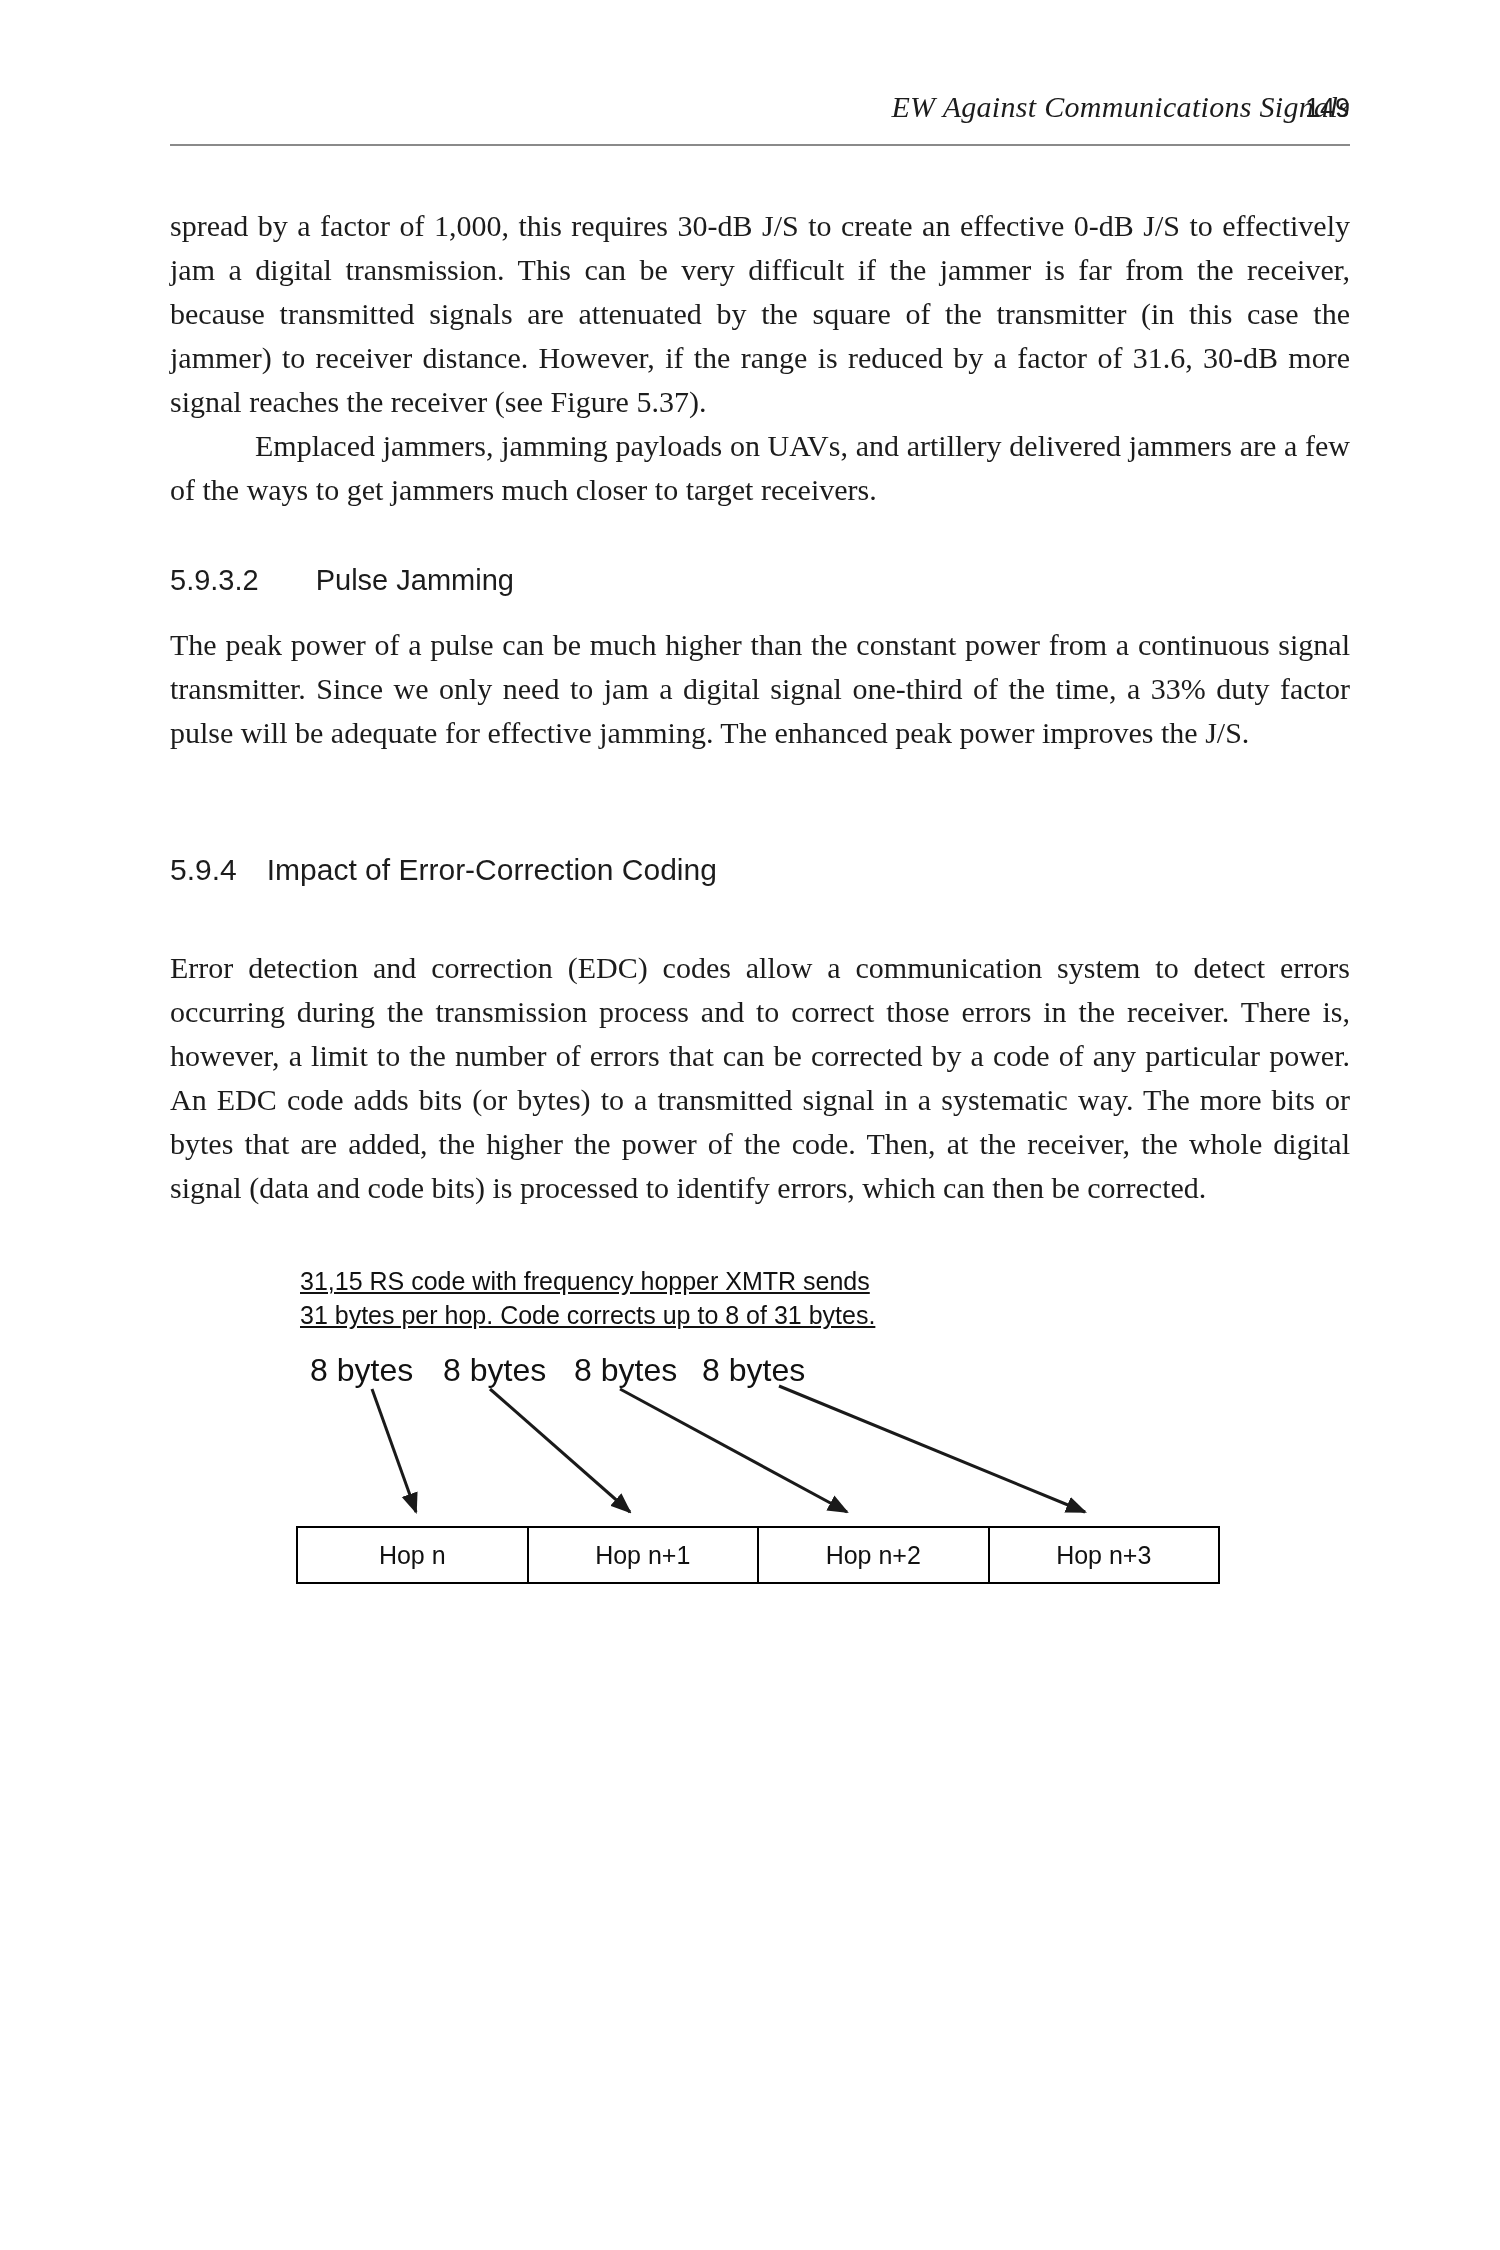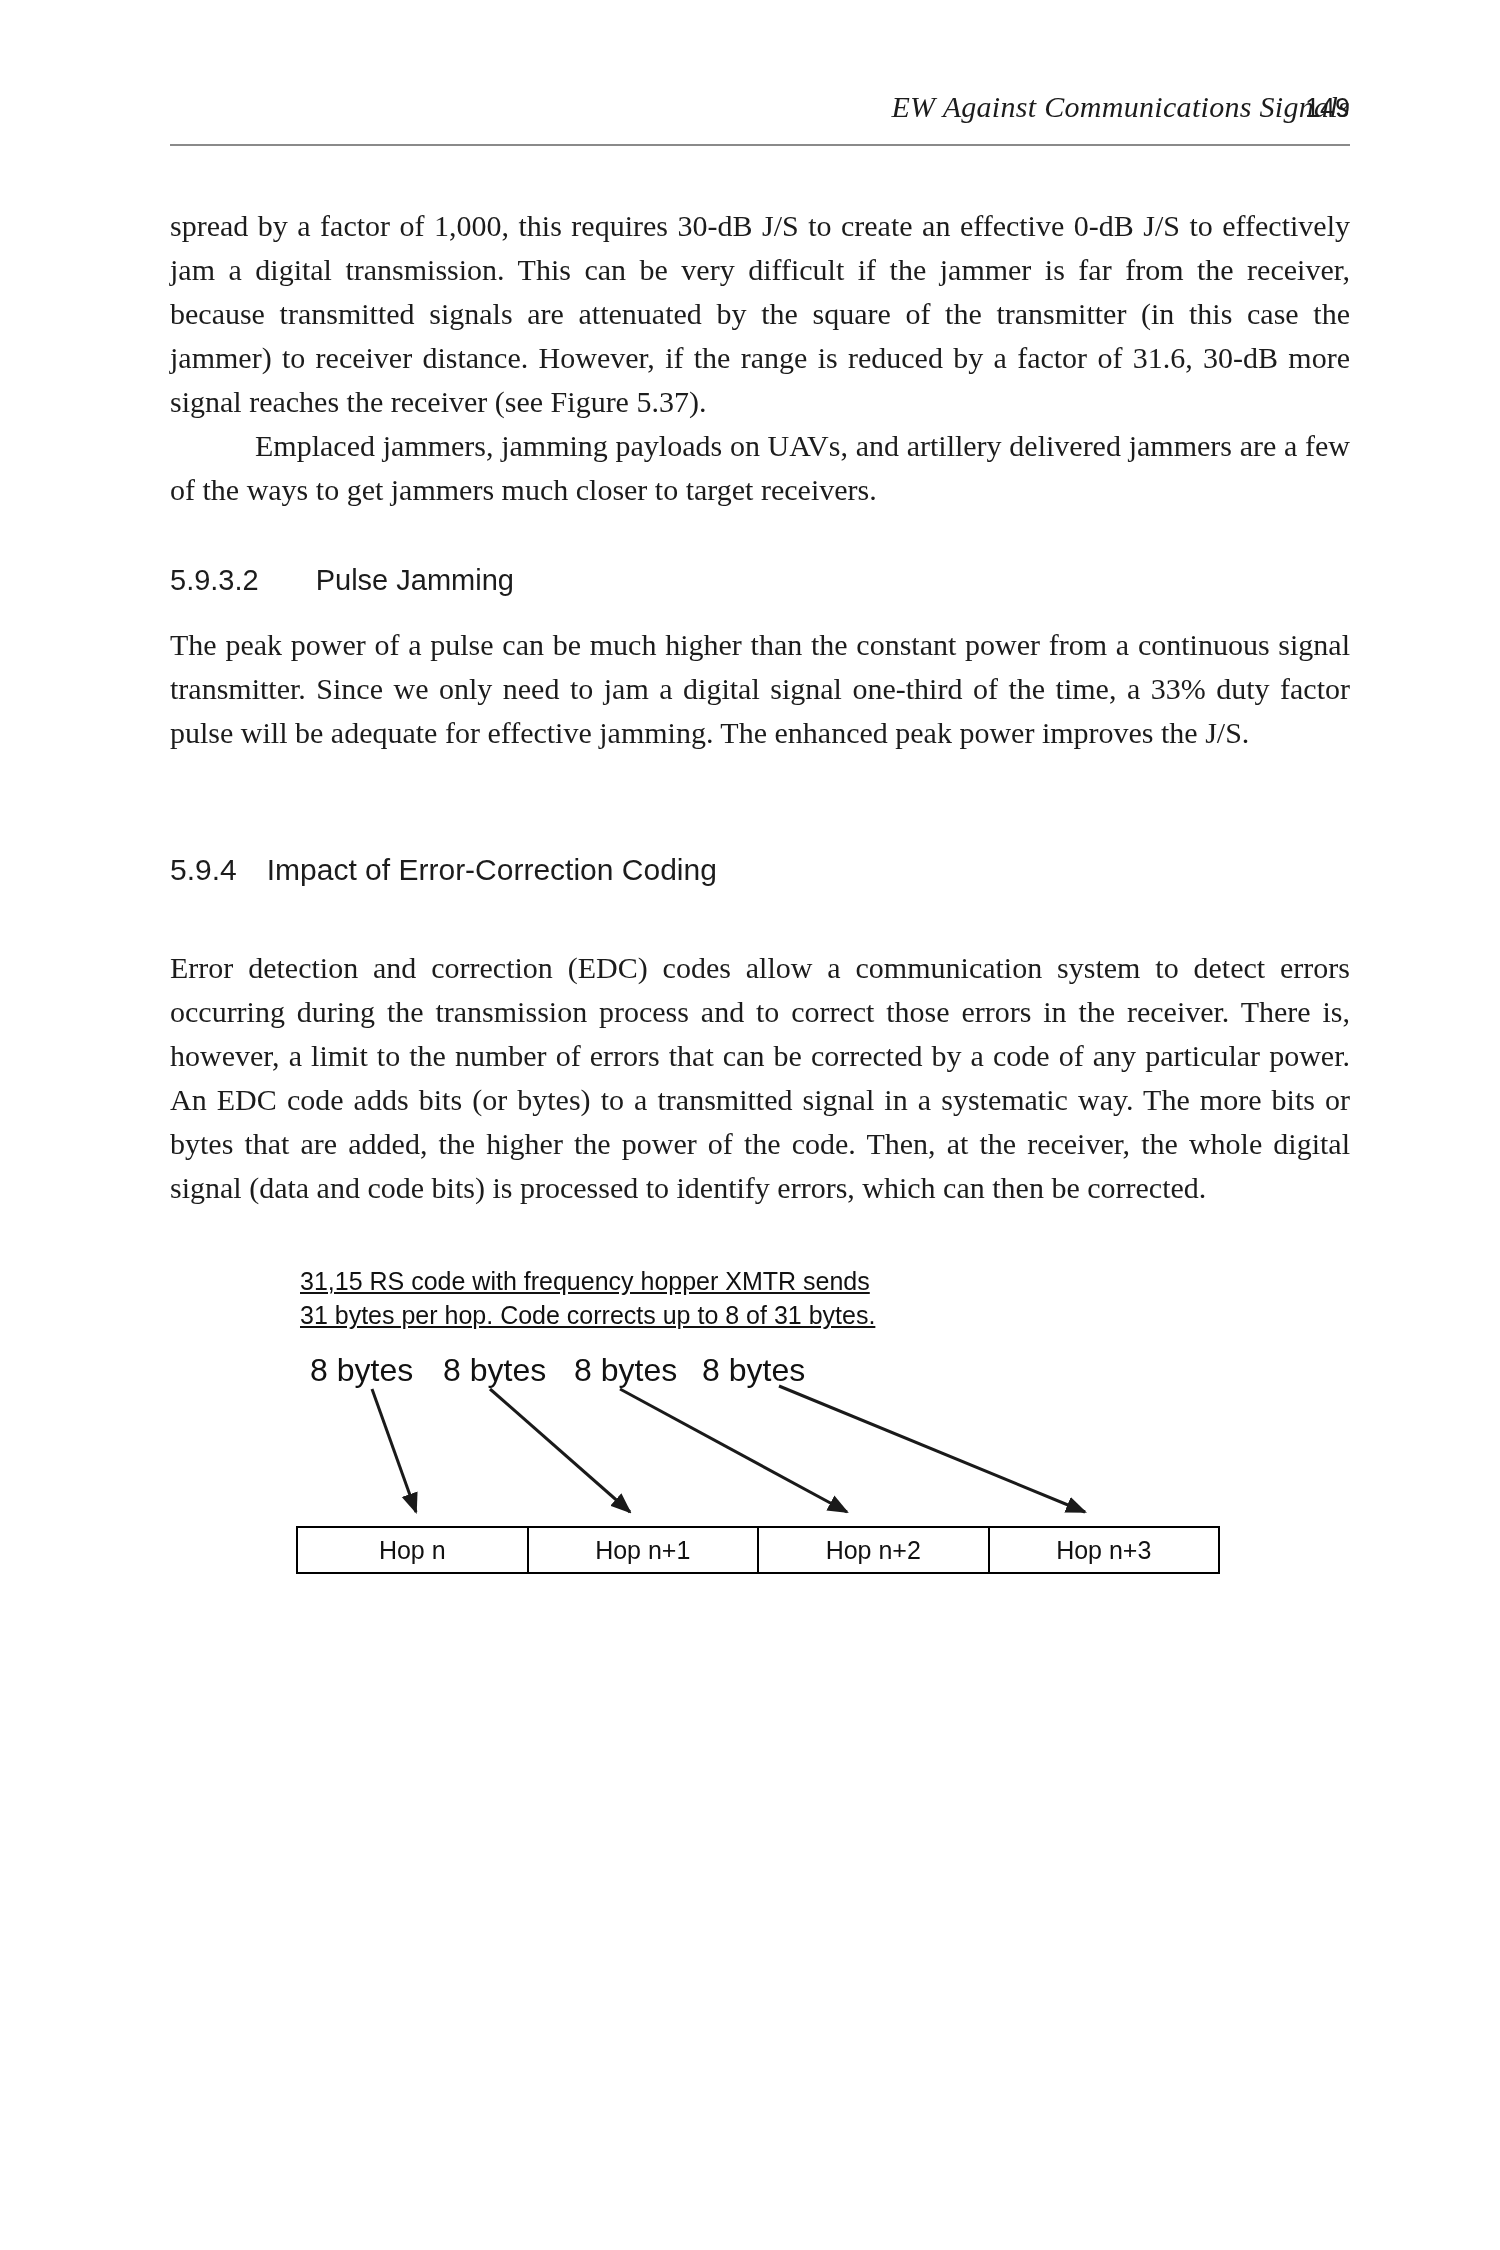--- a/index.html
+++ b/index.html
@@ -56,21 +56,21 @@
     position:relative; margin-top:54px; height:332px;
     font-family:"Liberation Sans", sans-serif;
   }
   .fig-note { position:absolute; left:130px; top:0; font-size:25px; line-height:34px; color:#111;text-decoration:underline; }
   .byte-label { position:absolute; top:88px; font-size:32px; color:#111; }
   .byte-label.b1 { left:140px; }
   .byte-label.b2 { left:273px; }
   .byte-label.b3 { left:404px; }
   .byte-label.b4 { left:532px; }
   .arrows { position:absolute; left:0; top:0; width:1180px; height:332px; }
-  .hop-row { position:absolute; left:126px; top:262px; width:924px; height:48px; display:flex; }
+  .hop-row { position:absolute; left:126px; top:262px; width:924px; height:58px; display:flex; }
   .hop-cell {
     flex:1; border:2px solid #000;
     display:flex; align-items:center; justify-content:center;
     font-size:25px; color:#111; background:#fff;
   }
   .hop-cell:not(:first-child) { border-left:0; }
 
   
   .caption {
     display:flex; margin-top:42px;

